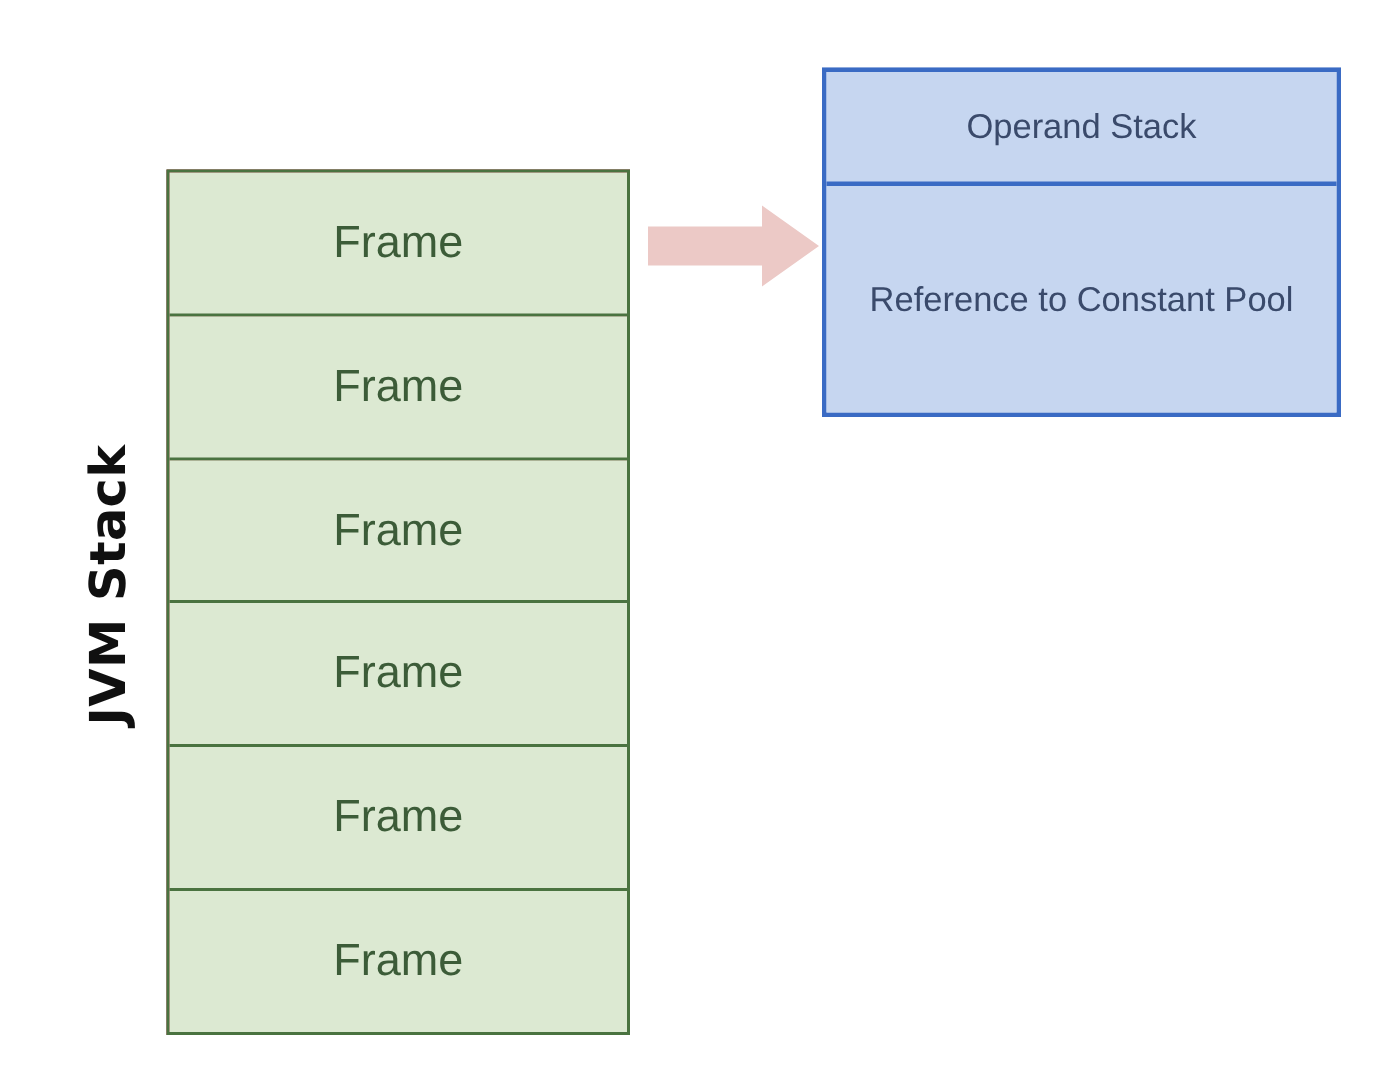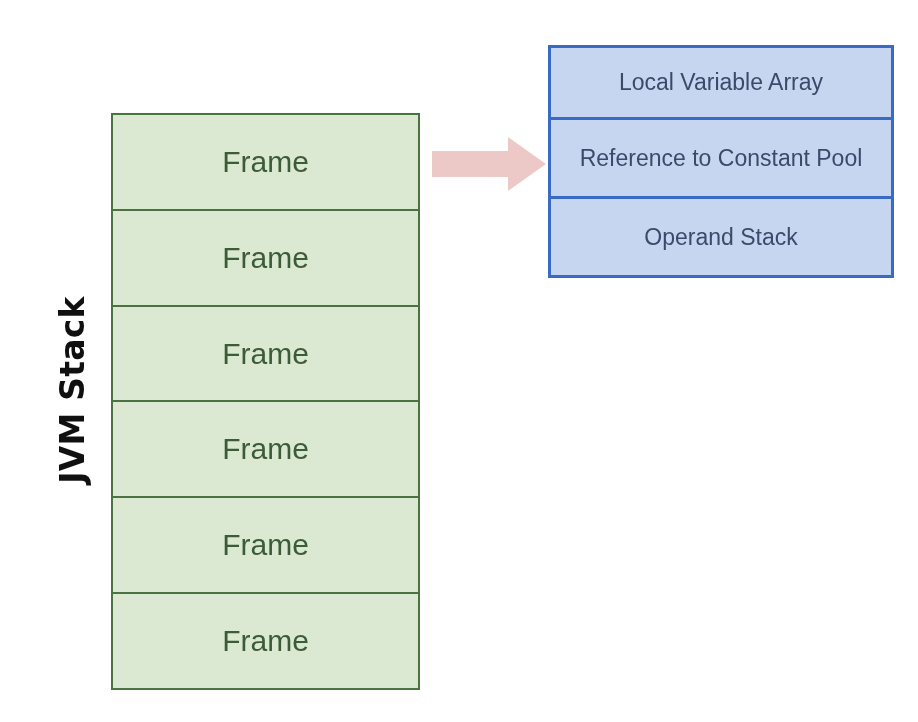--- a/index.html
+++ b/index.html
@@ -141,24 +141,21 @@
     <div class="frame-cell">
       <span>Frame</span>
     </div>
   </div>
 
   <svg class="flow-arrow" viewBox="0 0 118 58">
     <polygon points="2,16 78,16 78,2 116,29 78,56 78,42 2,42" fill="#ecc9c6"></polygon>
   </svg>
 
   <div class="frame-detail">
-    <div class="detail-cell r1">
-      <span>Local Variable Array</span>
+    <div class="detail-cell r2">
+      <span>Operand Stack</span>
     </div>
     <div class="detail-cell r3">
       <span>Reference to Constant Pool</span>
-    </div>
-    <div class="detail-cell r2">
-      <span>Operand Stack</span>
     </div>
   </div>
 
 </div>
 
 </body></html>

